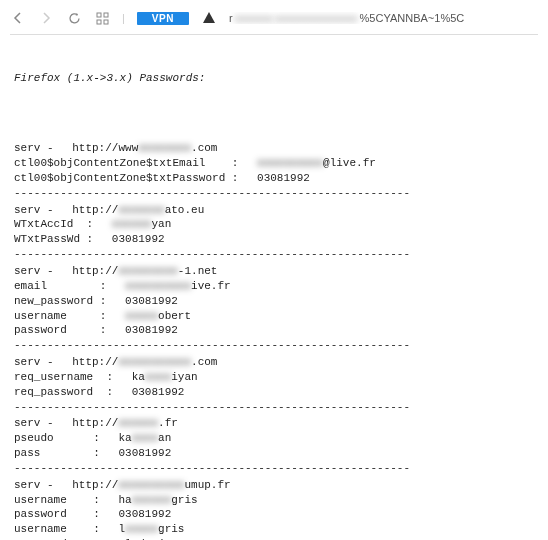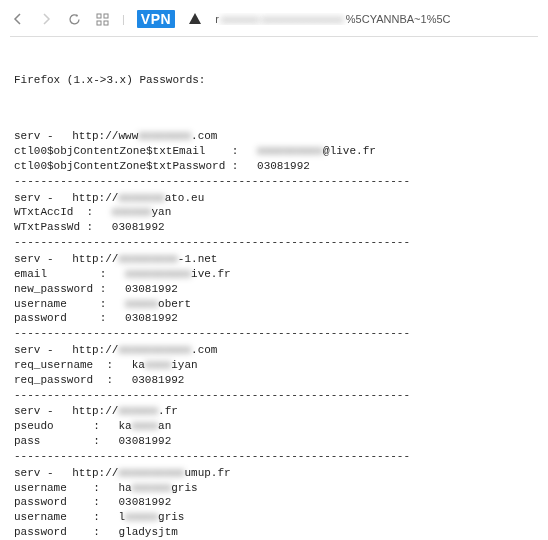--- a/index.html
+++ b/index.html
@@ -15,23 +15,23 @@
   align-items: center;
   gap: 12px;
   padding: 2px 0 8px 0;
   color: #777;
 }
 .toolbar svg { display: block; }
 .nav-btn { display:inline-flex; align-items:center; justify-content:center; width:16px; height:16px; }
 .vpn-badge {
   background: #1e88e5;
   color: #fff;
-  font-size: 14px;
+  font-size: 10px;
   font-weight: bold;
-  padding: 1px 4px;
+  padding: 1px 15px;
   border-radius: 1px;
   letter-spacing: 0.5px;
 }
 .url-bar {
   flex: 1;
   font-size: 11px;
   color: #555;
   white-space: nowrap;
   overflow: hidden;
   display: flex;
@@ -45,21 +45,21 @@
   margin: 0 0 6px 0;
 }
 .content {
   font-family: "Courier New", monospace;
   font-size: 11px;
   line-height: 1.35;
   color: #222;
   white-space: pre;
   padding-left: 4px;
 }
-.title-line { margin-bottom: 10px; }
+.title-line { margin-bottom: 24px; font-style: italic; }
 .block { margin-top: 2px; }
 .row { display: flex; font-family: Liberation Mono, monospace; }
 .row .k { white-space: pre; text-align: right; }
 .row .lead { white-space: pre; }
 .row .v { white-space: pre; margin-left: 12px; }
 .row .v .blur { filter: blur(3px); display:inline-block; }
 .dashes {
   letter-spacing: 0;
   color: #222;
   overflow: hidden;

